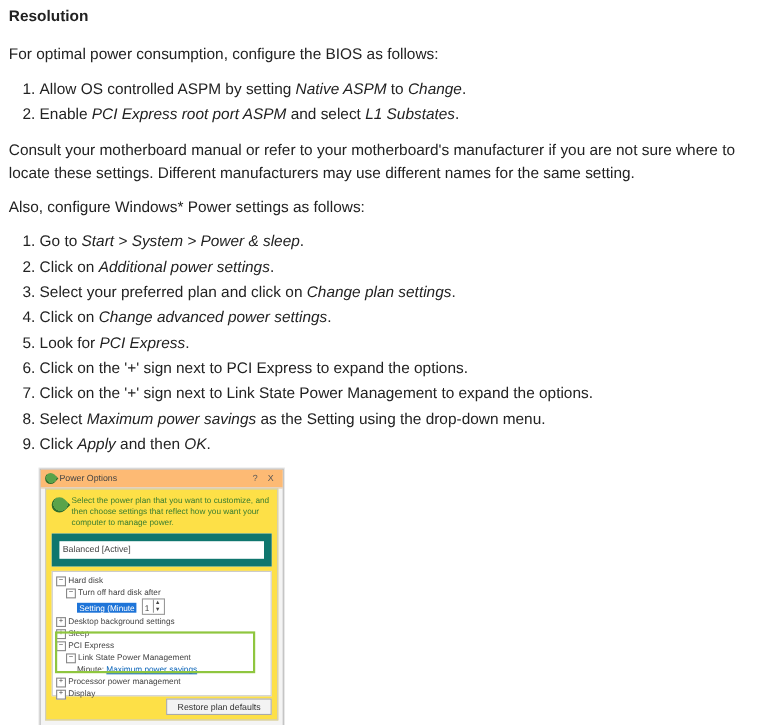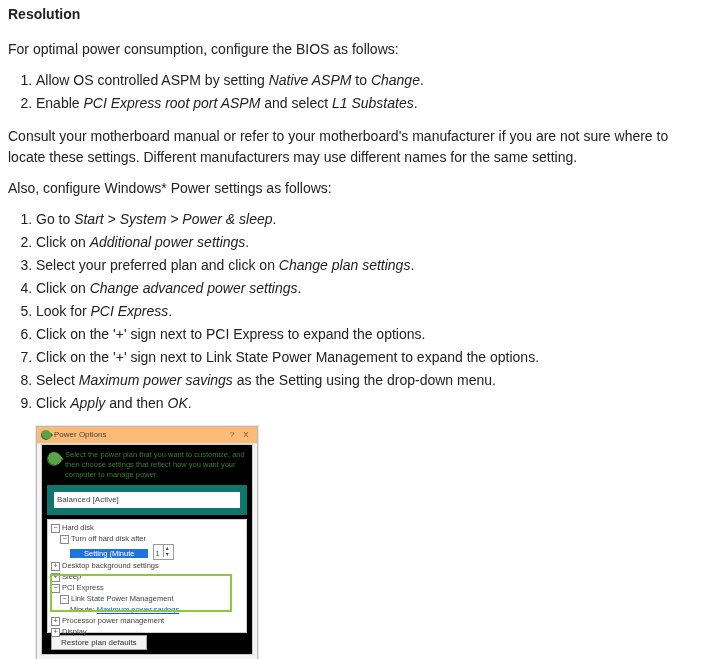--- a/index.html
+++ b/index.html
@@ -57,21 +57,21 @@
   .dlg .tab {
     display: inline-block;
     background: #fff;
     border: 1px solid #ccc;
     border-bottom: none;
     padding: 2px 6px;
     margin: 3px 0 0 4px;
     font-size: 8px;
   }
   .dlg .tabbody {
-    background: #000000;
+    background: #fde047;
     border: 1px solid #ccc;
     margin: 0 4px 4px 4px;
     padding: 5px;
   }
   .dlg .msg {
     display: flex;
     gap: 4px;
     color: #3a7d30;
     font-size: 7.5px;
     line-height: 1.3;
@@ -113,21 +113,21 @@
     font-size: 7px;
     margin-right: 2px;
     vertical-align: middle;
     background: #fff;
   }
   .dlg .tree .ind1 { padding-left: 10px; }
   .dlg .tree .ind2 { padding-left: 20px; }
   .dlg .tree .selblue {
     background: #1e74d8;
     color: #fff;
-    padding: 0 14px;
+    padding: 0 2px;
   }
   .dlg .tree .spin {
     display: inline-block;
     border: 1px solid #999;
     background: #fff;
     padding: 0 2px;
     margin-left: 2px;
   }
   .dlg .tree .spin .arrows {
     display: inline-block;
@@ -144,20 +144,21 @@
     width: 178px;
     height: 34px;
     top: 54px;
     pointer-events: none;
   }
   .dlg .tree .val-link {
     color: #0a63b8;
     text-decoration: underline;
   }
   .dlg .btnrow {
+    text-align: right;
     margin-top: 4px;
   }
   .dlg .btnrow.outer {
     padding: 4px 6px 6px 0;
     background: #f4f4f4;
   }
   .dlg button, .dlg .btn {
     font-size: 8px;
     padding: 2px 9px;
     border: 1px solid #aaa;

